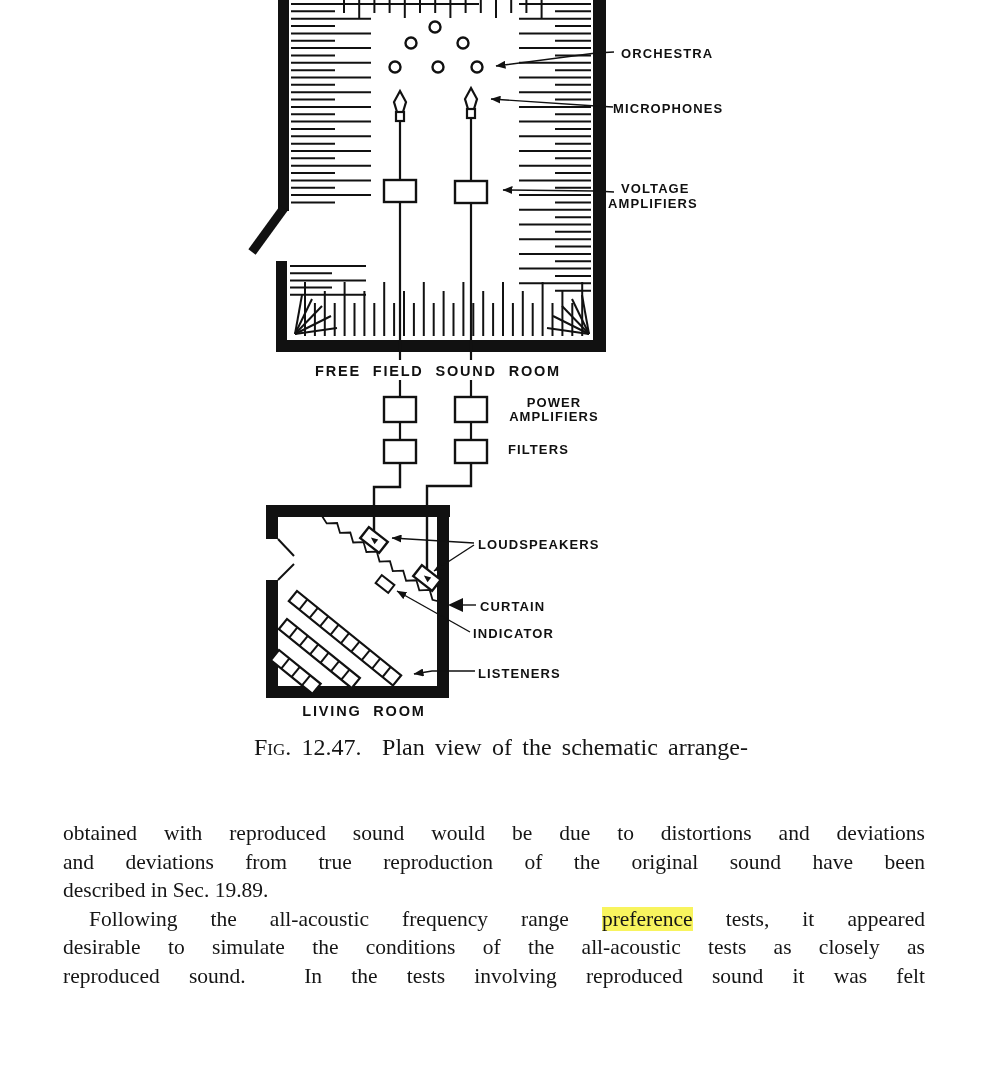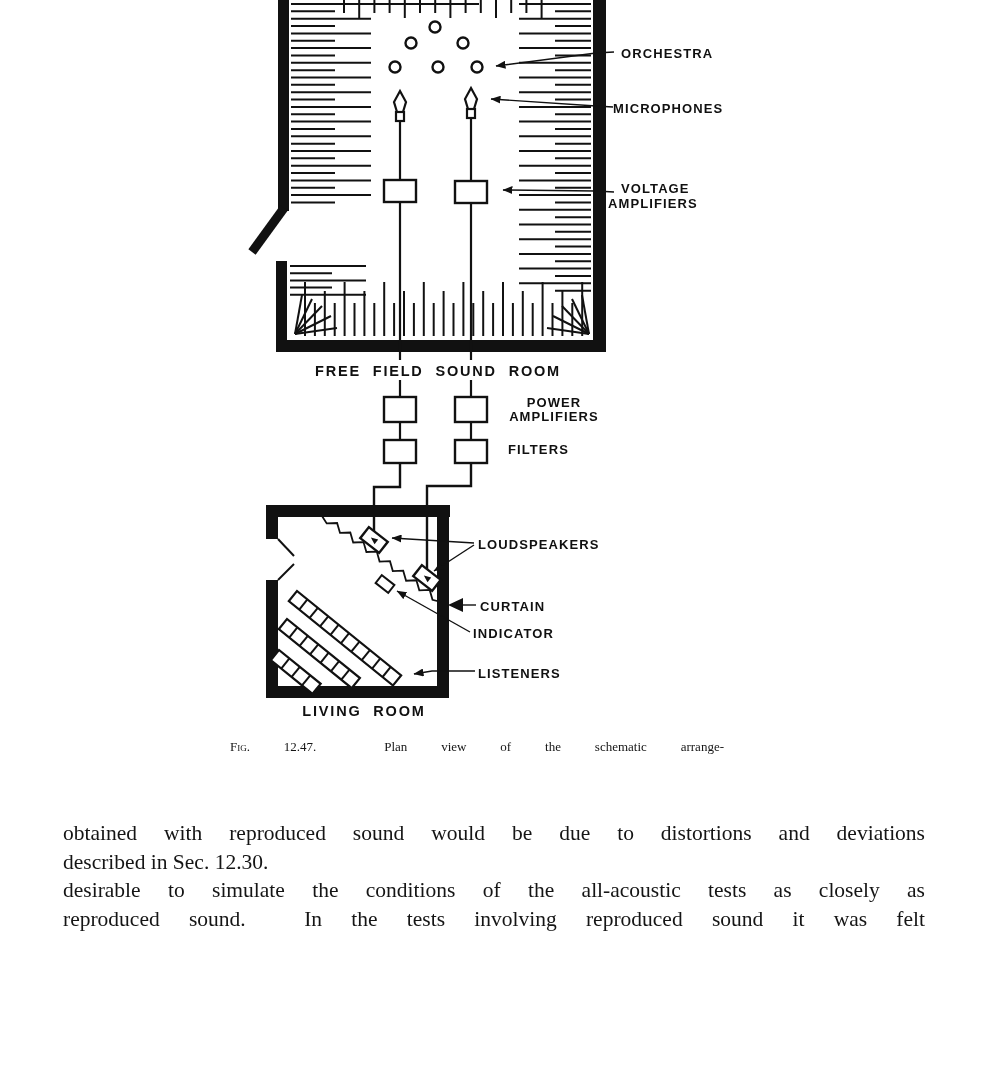--- a/index.html
+++ b/index.html
@@ -3,21 +3,21 @@
 <meta charset="utf-8">
 <style>
   html,body{margin:0;padding:0;background:#ffffff;}
   .page{position:relative;width:985px;height:1080px;background:#ffffff;overflow:hidden;
         font-family:"Liberation Serif",serif;color:#151515;}
   svg.diagram{position:absolute;left:0;top:0;}
   svg .ink{stroke:#111111;}
   svg text{fill:#101010;}
   .dlabel{font-family:"Liberation Sans",sans-serif;font-weight:bold;font-size:13px;letter-spacing:1.1px;}
   .dlabel-lg{font-family:"Liberation Sans",sans-serif;font-weight:bold;font-size:14.5px;letter-spacing:1.8px;word-spacing:6px;}
-  .caption{position:absolute;left:230px;top:736px;width:494px;font-size:13px;line-height:22.6px;}
+  .caption{position:absolute;left:254px;top:736px;width:494px;font-size:24px;line-height:22.6px;}
   .bodytext{position:absolute;left:63px;top:819px;width:862px;font-size:21.5px;line-height:28.6px;}
   .tline{white-space:normal;}
   .jl{text-align:justify;text-align-last:justify;}
   .ind{text-indent:26px;}
   .sc{font-variant:small-caps;}
   .hl-yellow{background:var(--hl-yellow,#f8f45e);}
   .hl-green{background:var(--hl-green,#c6dd5b);}
 </style>
 </head>
 <body>
@@ -298,17 +298,19 @@
     <text class="dlabel" x="478" y="678">LISTENERS</text>
     <text class="dlabel-lg" x="364" y="716" text-anchor="middle">LIVING ROOM</text>
   </svg>
 
   <div class="caption" id="caption">
       <div class="tline jl"><span class="sc">Fig. 12.47.</span><span>&nbsp;&nbsp;Plan view of the schematic arrange-</span></div>
     </div>
 
   <div class="bodytext" id="bodytext">
       <div class="tline jl"><span>obtained with reproduced sound would be due to distortions and deviations</span></div>
-      <div class="tline"><span>described in Sec. 12.30.</span></div>
+      <div class="tline jl"><span>and deviations from true reproduction of the original sound have been</span></div>
+      <div class="tline"><span>described in Sec. 19.89.</span></div>
+      <div class="tline jl ind"><span>Following the all-acoustic frequency range </span><span class="hl-yellow">preference</span><span> tests, it appeared</span></div>
       <div class="tline jl"><span>desirable to simulate the conditions of the all-acoustic tests as closely as</span></div>
       <div class="tline jl"><span>reproduced sound.&nbsp; In the tests involving reproduced sound it was felt</span></div>
     </div>
 </div>
 
 </body></html>

